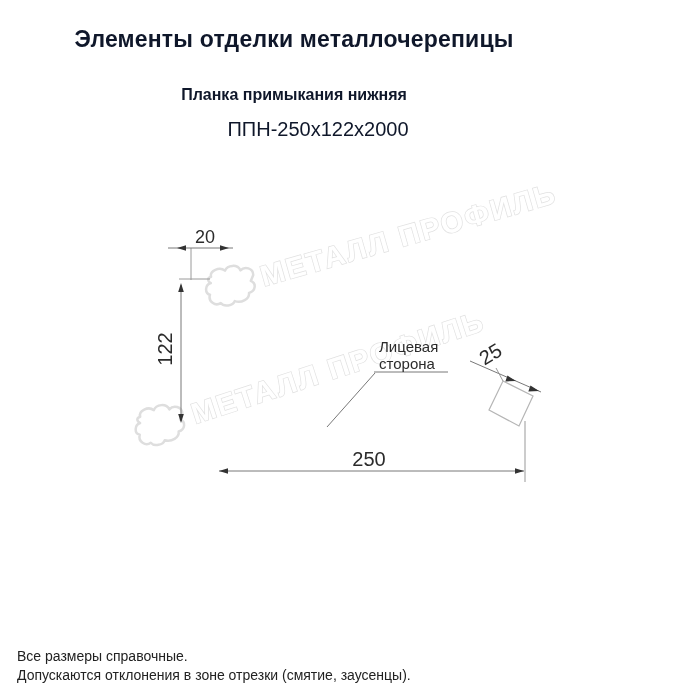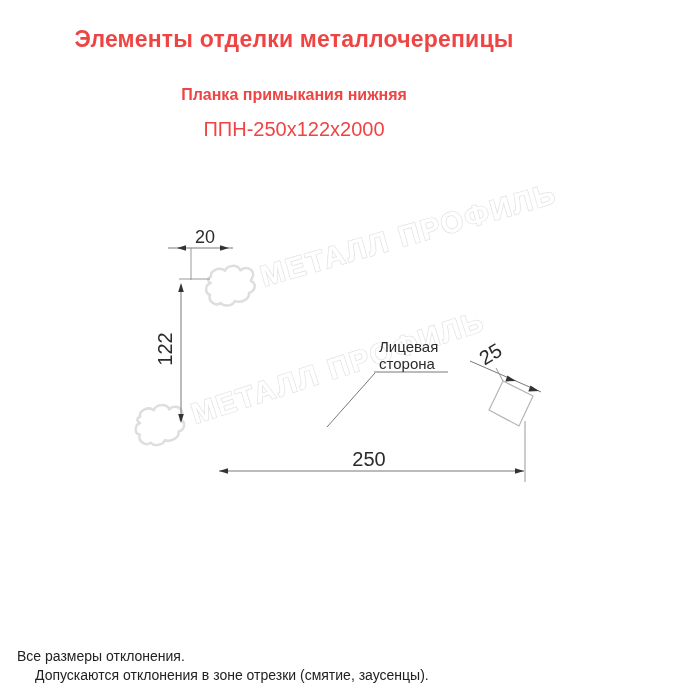--- a/index.html
+++ b/index.html
@@ -1,26 +1,26 @@
 <!DOCTYPE html>
 <html><head>
 <meta charset="utf-8">
 <style>
   html,body{margin:0;padding:0;}
   body{
     width:700px;height:700px;position:relative;background:#ffffff;
     font-family:"Liberation Sans", sans-serif;overflow:hidden;
   }
-  .hdr{position:absolute;left:0;width:588px;text-align:center;color:#ef4444;}
+  .hdr{position:absolute;left:0;width:588px;text-align:center;color:#0f172a;}
   #title{top:26px;font-size:23px;font-weight:bold;letter-spacing:.2px;}
   #subtitle{top:86px;font-size:16px;font-weight:bold;}
-  #code{top:118px;font-size:20px;font-weight:normal;}
+  #code{top:118px;font-size:20px;font-weight:normal;margin-left:24px;}
   .footnote{position:absolute;left:17px;color:#222;font-size:14px;white-space:nowrap;}
   #note1{top:648px;}
-  #note2{top:667px;margin-left:18px;}
+  #note2{top:667px;}
   #drawing{position:absolute;left:0;top:0;}
   .wm-text{
     font-family:"Liberation Sans", sans-serif;font-weight:bold;font-size:29px;
     letter-spacing:2px;fill:#ffffff;stroke:#e1e1e1;stroke-width:1.4px;
     paint-order:stroke;
   }
   .dim-text{font-family:"Liberation Sans", sans-serif;fill:#2b2b2b;}
   .lbl-text{font-family:"Liberation Sans", sans-serif;fill:#2b2b2b;font-size:15px;}
 </style>
 </head>
@@ -79,14 +79,14 @@
   </g>
 
   <g>
     <line x1="327" y1="427" x2="375" y2="373" stroke="#787878" stroke-width="1"></line>
     <line x1="374" y1="372" x2="448" y2="372" stroke="#787878" stroke-width="1"></line>
     <text class="lbl-text" x="379" y="352">Лицевая</text>
     <text class="lbl-text" x="379" y="369">сторона</text>
   </g>
 </svg>
 
-<div class="footnote" id="note1">Все размеры отклонения.</div>
+<div class="footnote" id="note1">Все размеры справочные.</div>
 <div class="footnote" id="note2">Допускаются отклонения в зоне отрезки (смятие, заусенцы).</div>
 
 </body></html>

